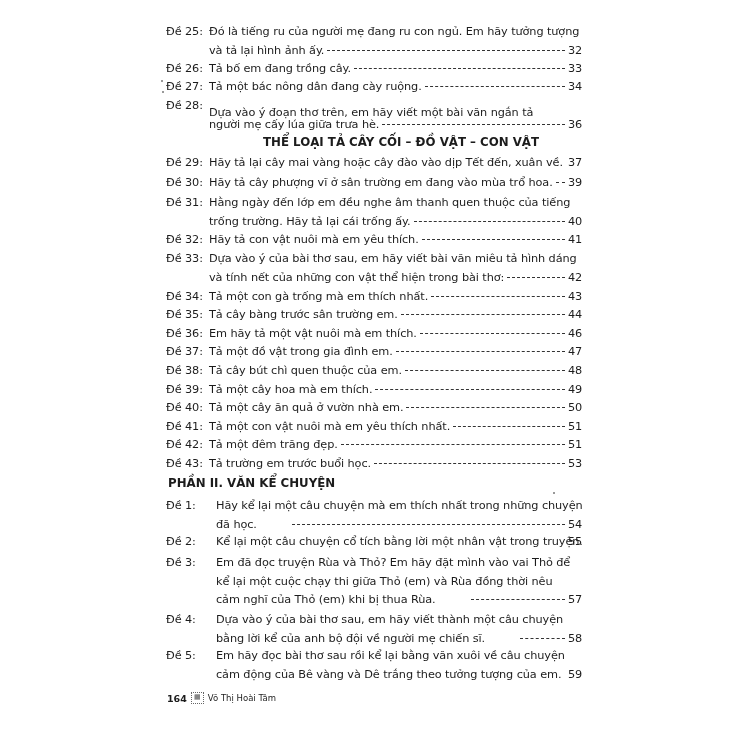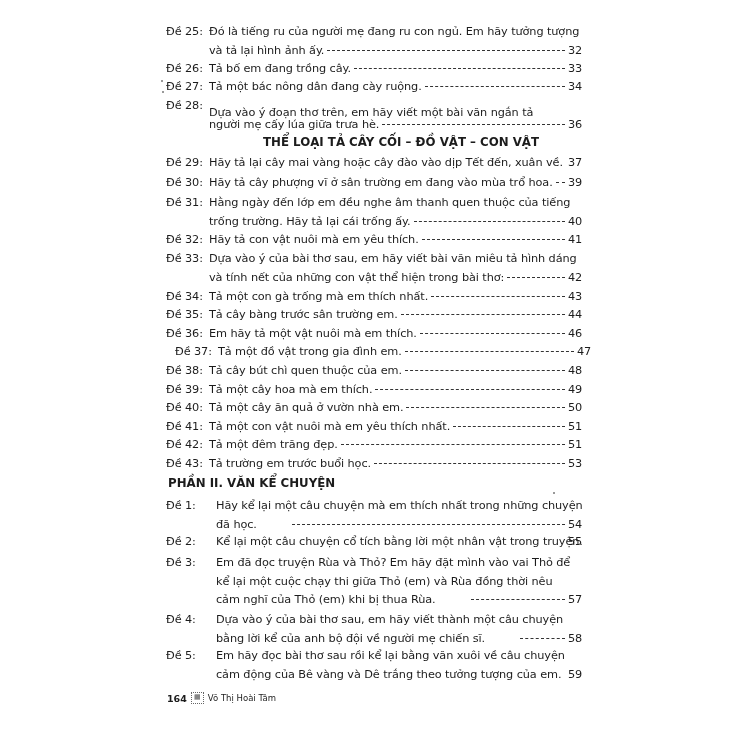--- a/index.html
+++ b/index.html
@@ -138,21 +138,21 @@
 
   <div class="entry" style="top:325px;height:19px;">
     <span class="label">Đề 36:</span>
     <div class="line lastline" style="top:0">
         <span class="txt">Em hãy tả một vật nuôi mà em thích.</span>
         <span class="dots"></span>
       </div>
     <span class="pg" style="top:0">46</span>
   </div>
 
-  <div class="entry" style="top:343px;height:19px;margin-left:9px;">
+  <div class="entry" style="top:343px;height:19px;">
     <span class="label">Đề 37:</span>
     <div class="line lastline" style="top:0">
         <span class="txt">Tả một đồ vật trong gia đình em.</span>
         <span class="dots"></span>
       </div>
     <span class="pg" style="top:0">47</span>
   </div>
 
   <div class="entry" style="top:362px;height:19px;">
     <span class="label">Đề 38:</span>

